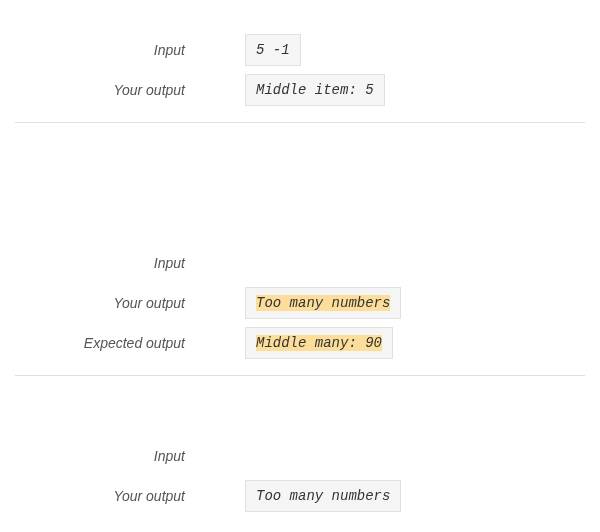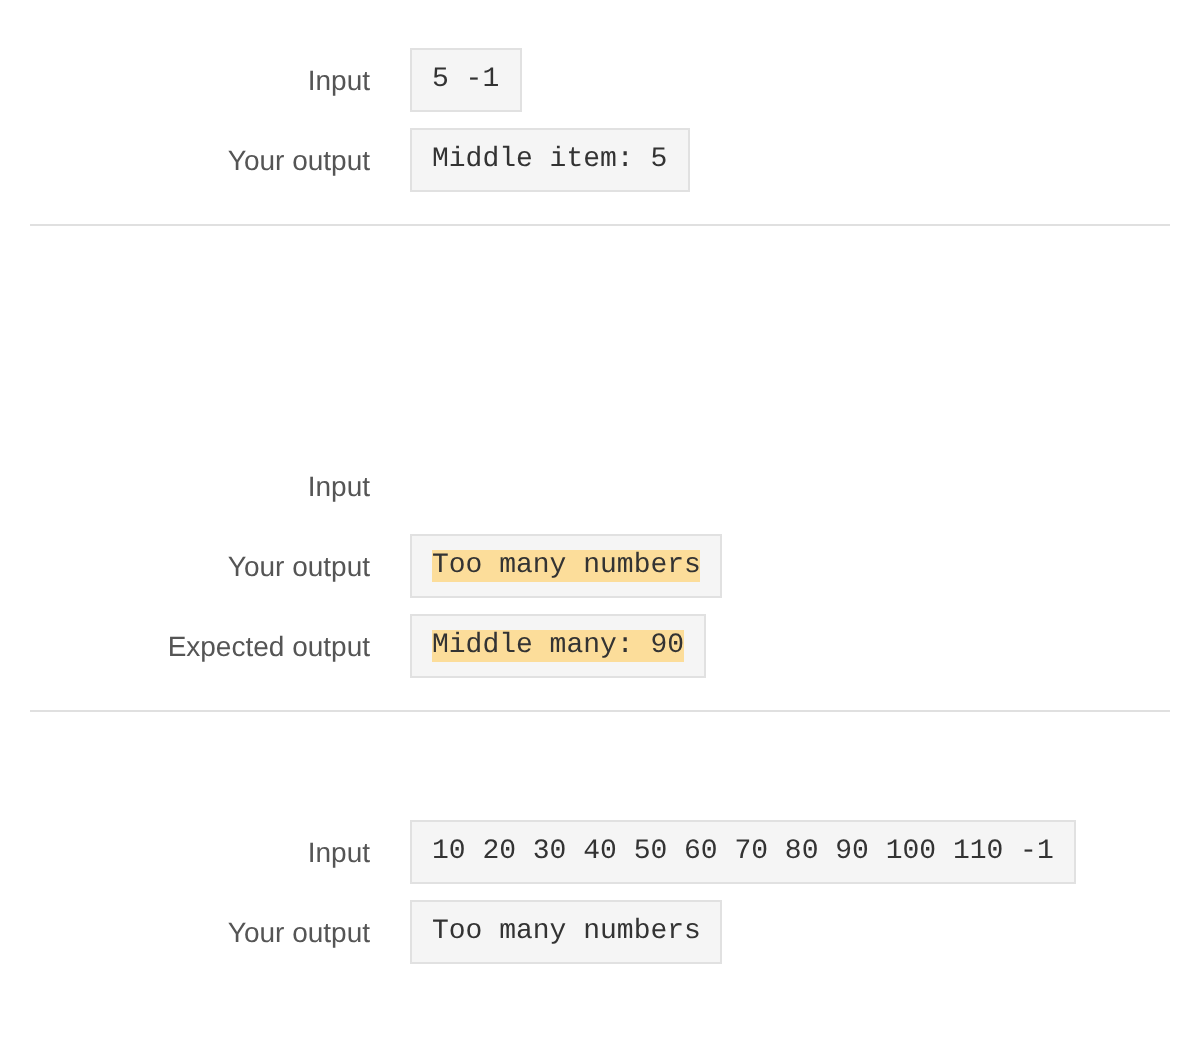--- a/index.html
+++ b/index.html
@@ -10,42 +10,44 @@
     background: #ffffff;
     font-family: "Helvetica Neue", Arial, sans-serif;
     font-size: 14px;
     color: #555;
   }
   .container {
     width: 600px;
     position: relative;
   }
   .case {
-    padding: 20px 15px 12px 15px;
+    padding: 30px 15px 12px 15px;
     box-sizing: border-box;
+    font-style: italic;
   }
   .divider {
     height: 1px;
     background: #e0e0e0;
     margin: 0 15px;
   }
   .row {
     display: flex;
     align-items: center;
     min-height: 40px;
   }
   .label-col {
     width: 170px;
     text-align: right;
     padding-right: 20px;
     color: #555;
     font-size: 14px;
   }
   .value-col {
     flex: 0 0 auto;
+    margin-left: 40px;
   }
   .codebox {
     display: inline-block;
     font-family: Menlo, Consolas, "Courier New", monospace;
     font-size: 14px;
     background: #f5f5f5;
     border: 1px solid #e1e1e1;
     color: #333;
     padding: 6px 10px;
     line-height: 1.3;
@@ -101,23 +103,20 @@
       </div>
     </div>
   </div>
 
   <div class="divider"></div>
 
   <div class="case">
     <div class="case3-top-space"></div>
     <div class="row">
       <div class="label-col">Input</div>
-      <div class="value-col">
-        <span class="codebox">10 20 30 40 50 60 70 80 90 100 110 -1</span>
-      </div>
     </div>
     <div class="row">
       <div class="label-col">Your output</div>
       <div class="value-col">
         <span class="codebox">Too many numbers</span>
       </div>
     </div>
   </div>
 
 </div>

